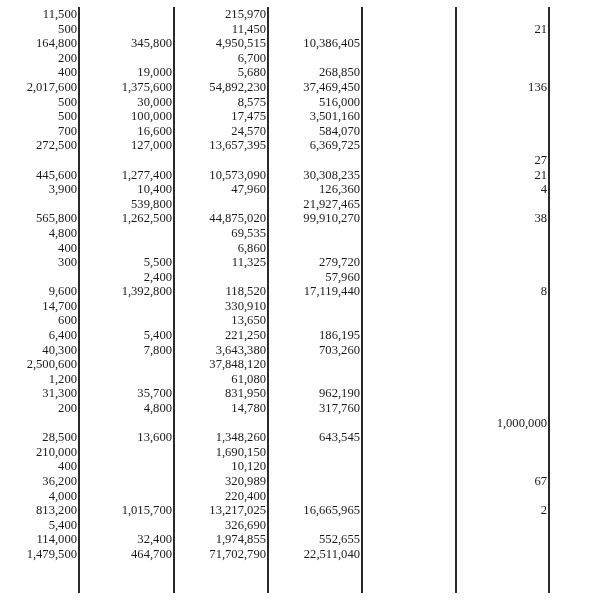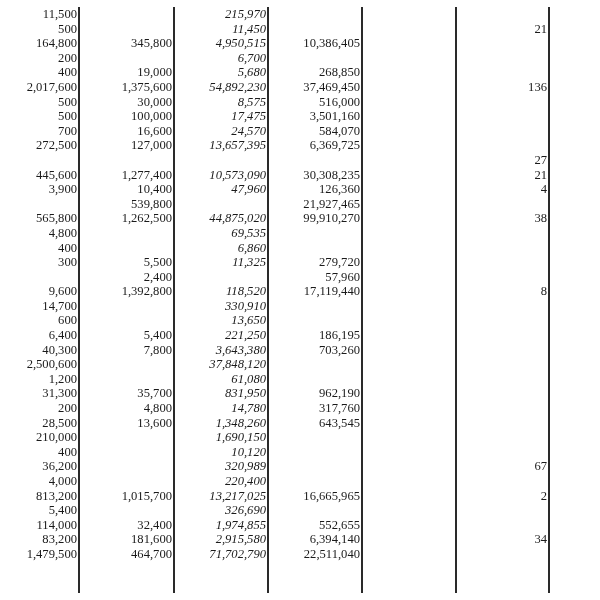--- a/index.html
+++ b/index.html
@@ -5,21 +5,21 @@
   html, body { margin: 0; padding: 0; background: #ffffff; }
   body { width: 600px; height: 600px; overflow: hidden; position: relative;
          font-family: "Liberation Serif", "DejaVu Serif", serif; color: #1a1a1a; }
   #sheet { position: absolute; left: 0; top: 7px; width: 596px; }
   .row { position: relative; height: 14.6px; }
   .cell { position: absolute; top: 0; height: 14.6px; line-height: 14.6px;
           font-size: 12.6px; text-align: right; white-space: nowrap; }
   .vline { position: absolute; top: 7px; height: 586px; width: 1.6px; background: #2a2a2a; }
   .c0 { left: 0;   width: 77px; }
   .c1 { left: 80px;  width: 92px; text-align: right; }
-  .c2 { left: 175px; width: 91px; font-style: italic; }
+  .c2 { left: 175px; width: 91px; }
   .c3 { left: 269px; width: 91px; }
   .c4 { left: 363px; width: 91px; }
   .c5 { left: 457px; width: 90px; }
 </style>
 </head>
 <body>
 
 <div id="table">
   <div class="vline" style="left:78px"></div>
   <div class="vline" style="left:173px"></div>
@@ -246,20 +246,28 @@
       </div>
       <div class="row">
         <div class="cell c0">200</div>
         <div class="cell c1">4,800</div>
         <div class="cell c2">14,780</div>
         <div class="cell c3">317,760</div>
         <div class="cell c4"></div>
         <div class="cell c5"></div>
       </div>
       <div class="row">
+        <div class="cell c0"></div>
+        <div class="cell c1"></div>
+        <div class="cell c2"></div>
+        <div class="cell c3"></div>
+        <div class="cell c4"></div>
+        <div class="cell c5">1,000,000</div>
+      </div>
+      <div class="row">
         <div class="cell c0">28,500</div>
         <div class="cell c1">13,600</div>
         <div class="cell c2">1,348,260</div>
         <div class="cell c3">643,545</div>
         <div class="cell c4"></div>
         <div class="cell c5"></div>
       </div>
       <div class="row">
         <div class="cell c0">210,000</div>
         <div class="cell c1"></div>
@@ -310,28 +318,20 @@
       </div>
       <div class="row">
         <div class="cell c0">114,000</div>
         <div class="cell c1">32,400</div>
         <div class="cell c2">1,974,855</div>
         <div class="cell c3">552,655</div>
         <div class="cell c4"></div>
         <div class="cell c5"></div>
       </div>
       <div class="row">
-        <div class="cell c0">83,200</div>
-        <div class="cell c1">181,600</div>
-        <div class="cell c2">2,915,580</div>
-        <div class="cell c3">6,394,140</div>
-        <div class="cell c4"></div>
-        <div class="cell c5">34</div>
-      </div>
-      <div class="row">
         <div class="cell c0">1,479,500</div>
         <div class="cell c1">464,700</div>
         <div class="cell c2">71,702,790</div>
         <div class="cell c3">22,511,040</div>
         <div class="cell c4"></div>
         <div class="cell c5"></div>
       </div>
     </div>
 </div>
 

